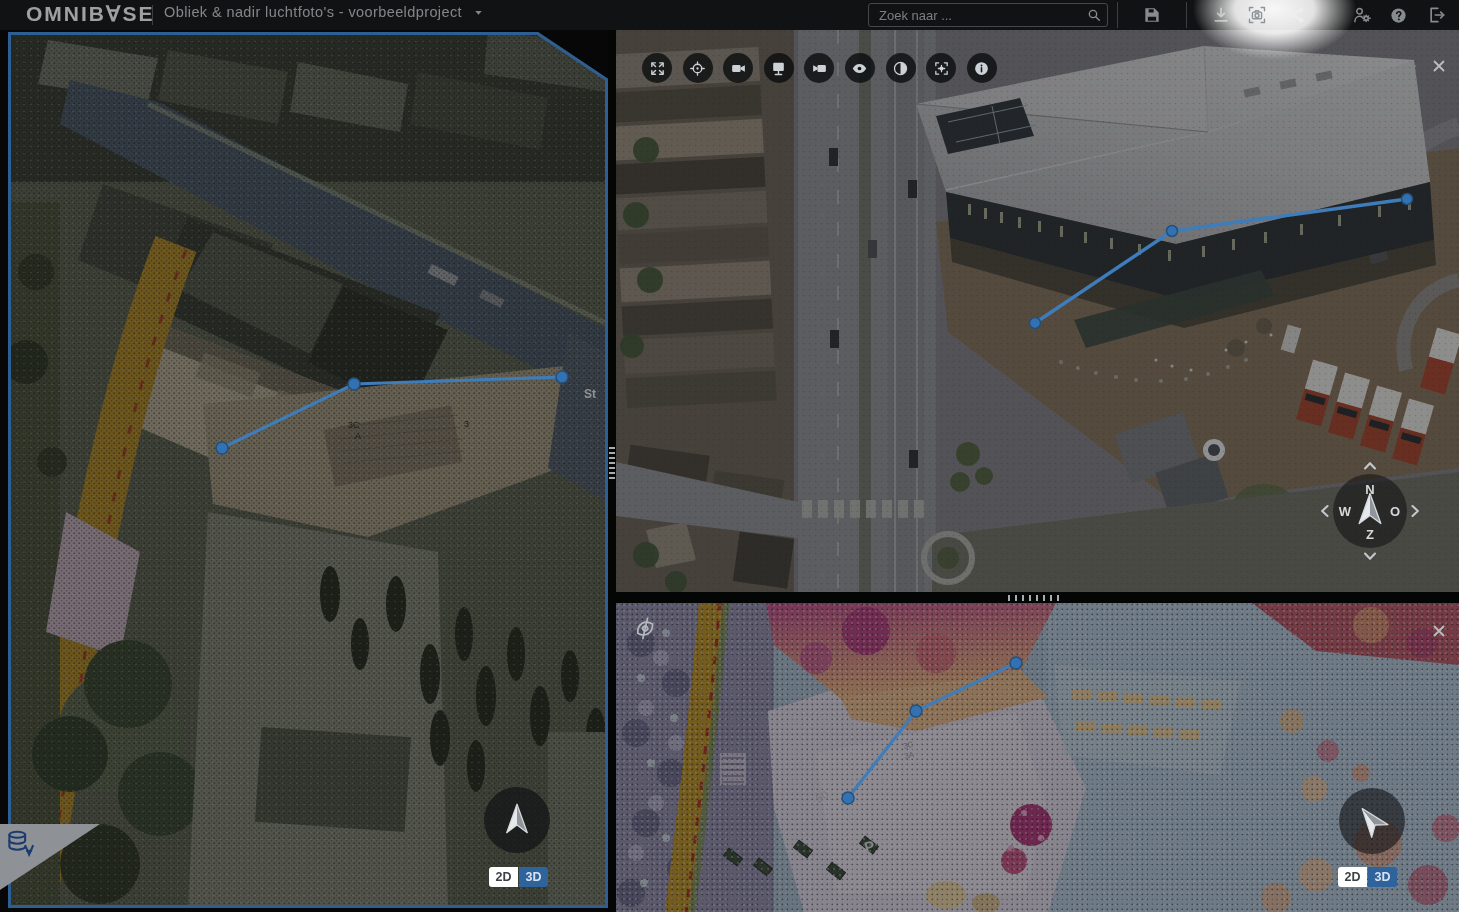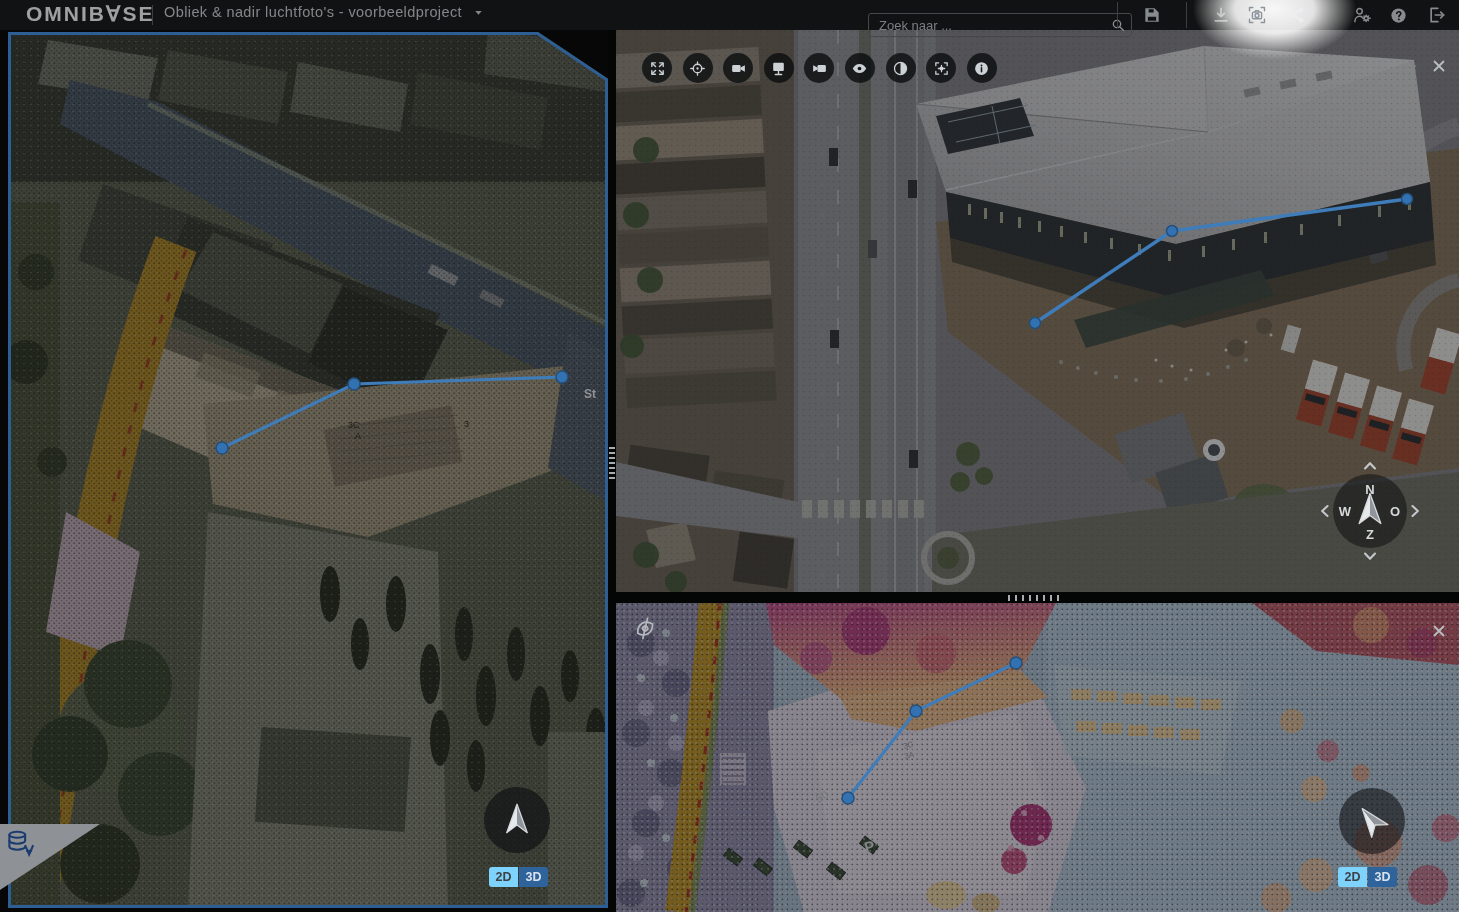--- a/index.html
+++ b/index.html
@@ -18,21 +18,21 @@
   #divider-v{position:absolute;left:608px;top:30px;width:8px;height:882px;background:#070809;z-index:1;cursor:col-resize;}
   #divider-h{position:absolute;left:616px;top:592px;width:843px;height:11px;background:#070809;z-index:1;cursor:row-resize;}
 
   
   #topbar{position:absolute;left:0;top:0;width:1459px;height:30px;background:#1a1c1e;z-index:2;}
   #logo{position:absolute;left:26px;top:2px;font-size:21px;font-weight:800;letter-spacing:2px;color:#f1f3f5;}
   #logo .glyph{font-weight:800;}
   .vdiv{position:absolute;top:5px;width:1px;height:20px;background:#5b5f64;}
   #project-btn{position:absolute;left:164px;top:4px;display:flex;align-items:center;gap:10px;background:none;border:none;padding:0;cursor:pointer;}
   #project-title{font-size:14.5px;letter-spacing:.4px;color:#c6cbcf;white-space:nowrap;}
-  #search-wrap{position:absolute;left:868px;top:13px;width:264px;height:24px;}
+  #search-wrap{position:absolute;left:868px;top:3px;width:240px;height:24px;}
   #search-input{width:100%;height:100%;background:transparent;border:1px solid #6a6e73;border-radius:3px;
                 color:#c9cdd1;font-size:13px;padding:0 28px 0 10px;outline:none;font-family:"Liberation Sans",sans-serif;}
   #search-input::placeholder{color:#b9bec4;}
   #search-icon{position:absolute;right:6px;top:4px;color:#d2d6da;}
   .bar-btn{position:absolute;top:3px;width:24px;height:24px;border:none;background:none;padding:2px;color:#ced3d7;cursor:pointer;}
 
   
   #overlay{position:absolute;inset:0;background:rgba(0,0,0,.34);z-index:5;pointer-events:none;}
   #spotlight{position:absolute;left:1192px;top:-42px;width:165px;height:102px;z-index:7;pointer-events:none;
              background:radial-gradient(ellipse at center,rgba(255,255,255,.97) 0%,rgba(255,255,255,.88) 34%,rgba(255,255,255,0) 70%);}
@@ -58,21 +58,21 @@
 
   #compass-rose{position:absolute;left:1306px;top:447px;width:128px;height:128px;}
   #rose-circle{position:absolute;left:27px;top:27px;width:74px;height:74px;border-radius:50%;background:rgba(14,16,18,.55);}
   .rose-letter{position:absolute;color:#d4d8db;font-size:13px;font-weight:bold;transform:translate(-50%,-50%);}
   .rose-chev{position:absolute;color:#c3c7cb;transform:translate(-50%,-50%);}
   #rose-needle{position:absolute;left:50%;top:50%;transform:translate(-50%,-52%);}
 
   .toggle{position:absolute;display:flex;}
   .toggle button{width:29px;height:20px;border:none;font-size:12.5px;font-weight:bold;cursor:pointer;padding:0;
                  font-family:"Liberation Sans",sans-serif;}
-  .toggle .t2d{background:#7dd3fc;color:#3e4247;border-radius:3px 0 0 3px;margin-right:1px;}
+  .toggle .t2d{background:#ffffff;color:#3e4247;border-radius:3px 0 0 3px;margin-right:1px;}
   .toggle .t3d{background:#2e639c;color:#d9e2ec;border-radius:0 3px 3px 0;}
   #toggle-left{left:489px;top:867px;}
   #toggle-br{left:1338px;top:867px;}
 
   #corner-db{position:absolute;left:0;top:824px;width:100px;height:66px;background:#8e9296;
              clip-path:polygon(0 0,100% 0,0 100%);border:none;padding:0;cursor:pointer;}
   #corner-db svg{position:absolute;left:6px;top:5px;color:#1c3c6e;}
   #left-toolbar{position:absolute;left:14px;top:843px;width:243px;height:46px;background:rgba(6,7,8,.93);
                 clip-path:polygon(28px 0,243px 0,215px 46px,0 46px);}
   #left-toolbar .lt{position:absolute;top:13px;width:20px;height:20px;border:none;background:none;color:#ced2d6;padding:1px;cursor:pointer;}

